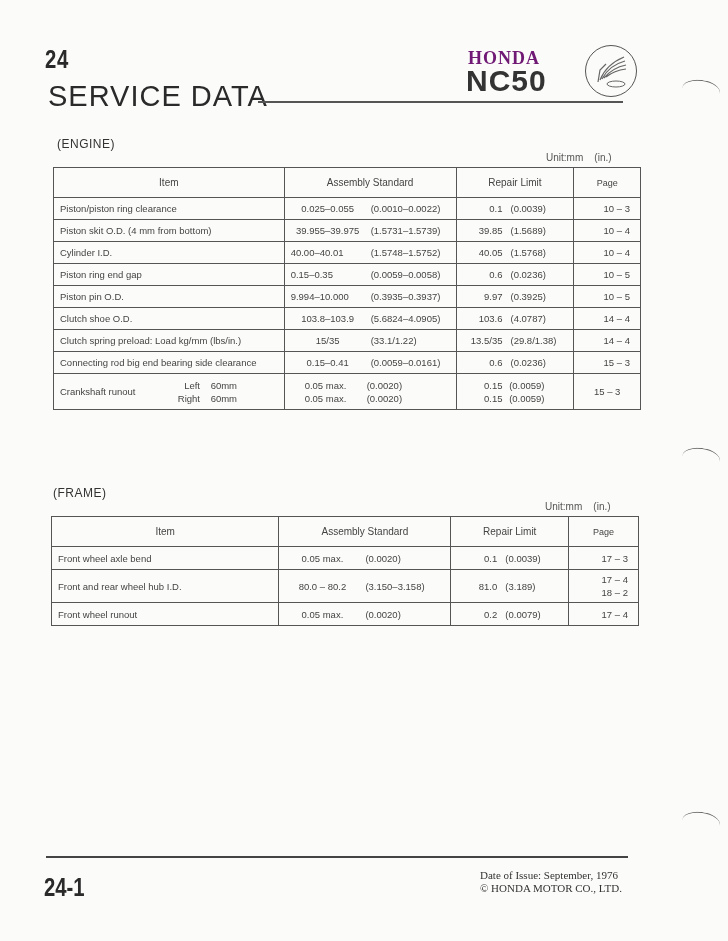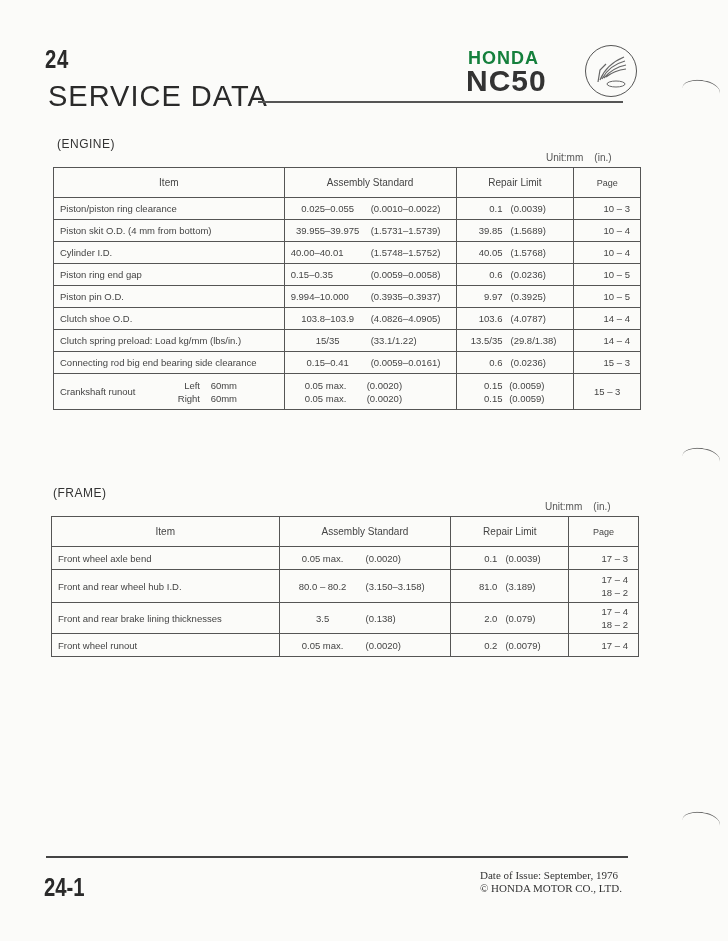--- a/index.html
+++ b/index.html
@@ -2,21 +2,21 @@
 <html><head>
 <meta charset="utf-8">
 <style>
   html, body { margin:0; padding:0; }
   body { width:728px; height:941px; background:#fbfbf9; position:relative; overflow:hidden;
          font-family:"Liberation Sans", sans-serif; color:#333; }
   .abs { position:absolute; }
   .page-num { left:45px; top:44px; font-family:"Liberation Sans Narrow","Liberation Sans", sans-serif; font-size:26px; font-weight:bold; color:#2a2a2a; transform:scaleX(0.78); transform-origin:left top; letter-spacing:1px; }
   .title { left:48px; top:80px; font-size:29px; color:#2a2a2a; letter-spacing:1px; }
   .title-rule { left:258px; top:101px; width:365px; height:2px; background:#555; }
-  .brand { left:468px; top:48px; font-family:Liberation Sans, sans-serif; font-weight:bold; font-size:18px; letter-spacing:1px; color:#15803d; }
+  .brand { left:468px; top:48px; font-family:Liberation Serif, serif; font-weight:bold; font-size:18px; letter-spacing:1px; color:#701a75; }
   .model { left:466px; top:64px; font-size:30px; font-weight:900; color:#333; letter-spacing:1px; }
   .wing-logo { left:585px; top:45px; width:50px; height:50px; border:1.5px solid #555; border-radius:50%; }
   .punch { width:38px; height:20px; border-top:1.5px solid #666; border-radius:50% 50% 0 0; transform:rotate(8deg); }
   .section-label { font-size:12px; color:#333; letter-spacing:0.5px; }
   .unit-label { font-size:10px; color:#555; }
   table.spec { position:absolute; border-collapse:collapse; font-size:9.5px; color:#444; }
   table.spec td, table.spec th { border:1px solid #555; padding:0 6px; font-weight:normal; white-space:nowrap; }
   table.spec th { height:29px; font-size:10px; }
   .c { text-align:center; }
   .footer-rule { left:46px; top:856px; width:582px; height:2px; background:#444; }
@@ -87,21 +87,21 @@
         <td class="c" style="text-align:right;padding-right:10px"><span>10 – 5</span></td>
       </tr>
       <tr style="height: 22px;">
         <td>Piston pin O.D.</td>
         <td><span style="display:inline-block;width:74px;text-align:left">9.994–10.000</span><span style="margin-left:6px">(0.3935–0.3937)</span></td>
         <td><span style="display:inline-block;width:40px;text-align:right">9.97</span><span style="margin-left:8px">(0.3925)</span></td>
         <td class="c" style="text-align:right;padding-right:10px"><span>10 – 5</span></td>
       </tr>
       <tr style="height: 22px;">
         <td>Clutch shoe O.D.</td>
-        <td><span style="display:inline-block;width:74px;text-align:center">103.8–103.9</span><span style="margin-left:6px">(4.0826–4.0905)</span></td>
+        <td><span style="display:inline-block;width:74px;text-align:center">103.8–103.9</span><span style="margin-left:6px">(5.6824–4.0905)</span></td>
         <td><span style="display:inline-block;width:40px;text-align:right">103.6</span><span style="margin-left:8px">(4.0787)</span></td>
         <td class="c" style="text-align:right;padding-right:10px"><span>14 – 4</span></td>
       </tr>
       <tr style="height: 22px;">
         <td>Clutch spring preload: Load kg/mm (lbs/in.)</td>
         <td><span style="display:inline-block;width:74px;text-align:center">15/35</span><span style="margin-left:6px">(33.1/1.22)</span></td>
         <td><span style="display:inline-block;width:40px;text-align:right">13.5/35</span><span style="margin-left:8px">(29.8/1.38)</span></td>
         <td class="c" style="text-align:right;padding-right:10px"><span>14 – 4</span></td>
       </tr>
       <tr style="height: 22px;">
@@ -164,29 +164,20 @@
       </tr>
       <tr style="height: 33px;">
         <td>Front and rear wheel hub I.D.</td>
         <td><span style="display:inline-block;width:74px;text-align:center">80.0 – 80.2</span><span style="margin-left:6px">(3.150–3.158)</span></td>
         <td><span style="display:inline-block;width:40px;text-align:right">81.0</span><span style="margin-left:8px">(3.189)</span></td>
         <td class="c" style="text-align:right;padding-right:10px">
           <span style="display:block;text-align:right;line-height:13px">17 – 4</span>
           <span style="display:block;text-align:right;line-height:13px">18 – 2</span>
         </td>
       </tr>
-      <tr style="height: 31px;">
-        <td>Front and rear brake lining thicknesses</td>
-        <td><span style="display:inline-block;width:74px;text-align:center">3.5</span><span style="margin-left:6px">(0.138)</span></td>
-        <td><span style="display:inline-block;width:40px;text-align:right">2.0</span><span style="margin-left:8px">(0.079)</span></td>
-        <td class="c" style="text-align:right;padding-right:10px">
-          <span style="display:block;text-align:right;line-height:13px">17 – 4</span>
-          <span style="display:block;text-align:right;line-height:13px">18 – 2</span>
-        </td>
-      </tr>
       <tr style="height: 23px;">
         <td>Front wheel runout</td>
         <td><span style="display:inline-block;width:74px;text-align:center">0.05 max.</span><span style="margin-left:6px">(0.0020)</span></td>
         <td><span style="display:inline-block;width:40px;text-align:right">0.2</span><span style="margin-left:8px">(0.0079)</span></td>
         <td class="c" style="text-align:right;padding-right:10px"><span>17 – 4</span></td>
       </tr>
     </tbody>
 </table>
 
 <div class="abs footer-rule"></div>

